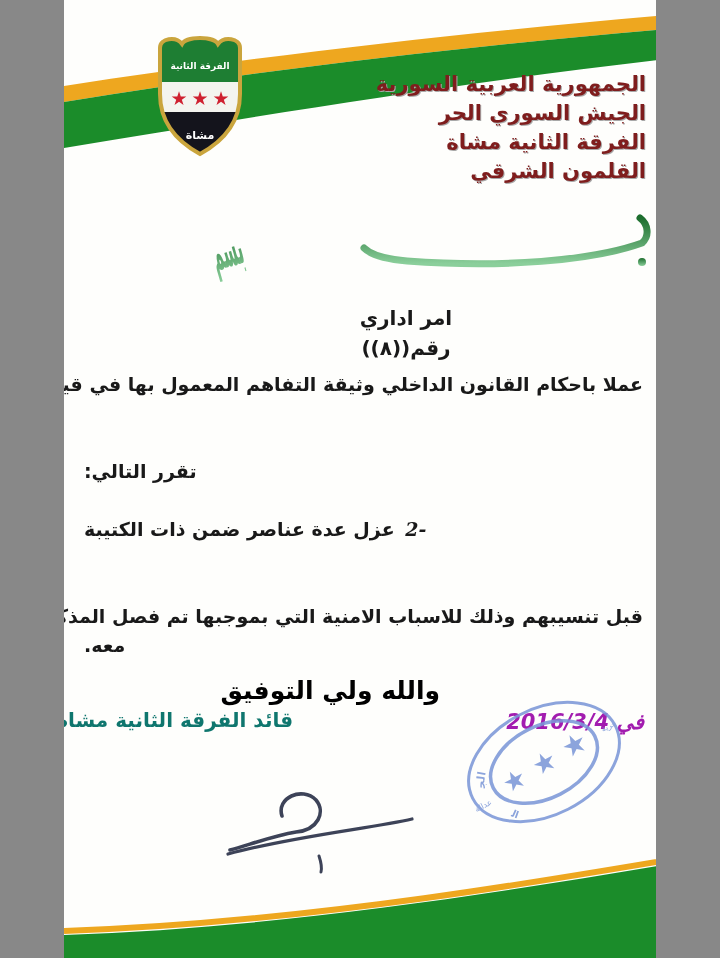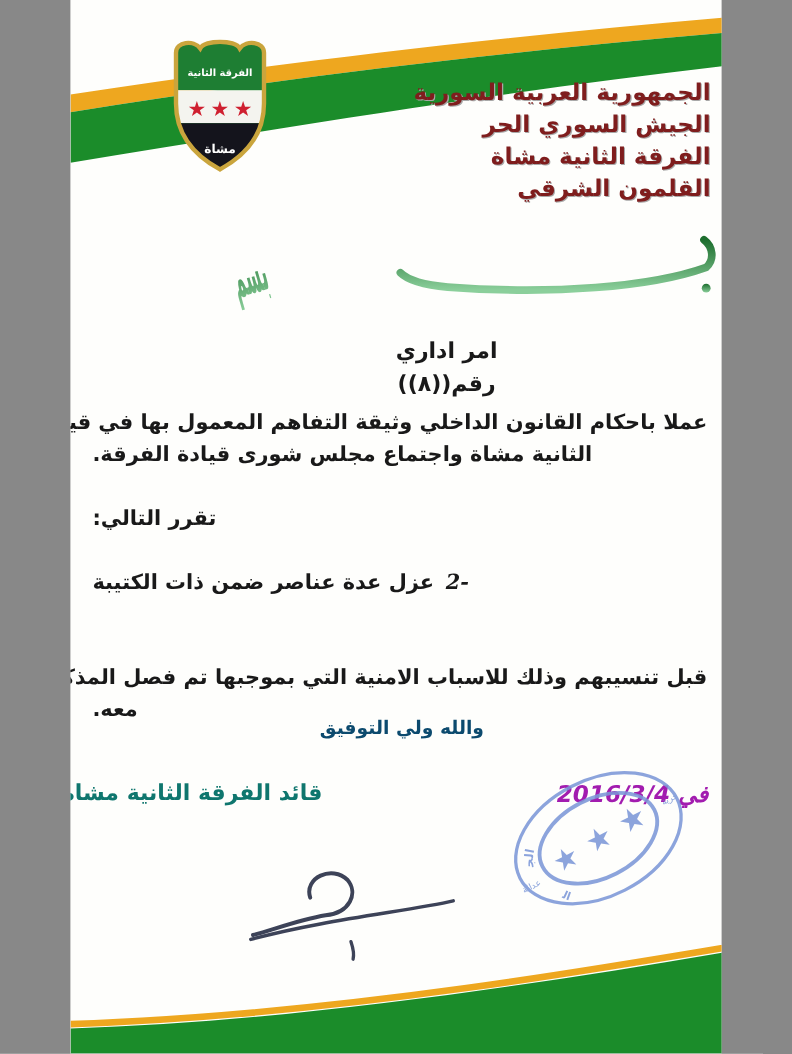--- a/index.html
+++ b/index.html
@@ -29,22 +29,22 @@
     position:absolute; left:0; right:0; text-align:center;
     transform:translateX(46px);
     direction:rtl; font-size:20px; font-weight:bold; color:#191919;
   }
   .num{
     direction:ltr; unicode-bidi:isolate; display:inline-block;
     font-style:italic; font-family:"DejaVu Serif", serif; font-size:19px;
     margin-left:4px;
   }
   #blessing{
-    top:652px; right:216px; direction:rtl; white-space:nowrap;
-    font-size:17px; font-weight:bold; color:#0c4a6e;
+    top:676px; right:216px; direction:rtl; white-space:nowrap;
+    font-size:25px; font-weight:bold; color:#000000;
   }
 
   
   #date-line{
     top:710px; right:12px; direction:rtl; white-space:nowrap;
     font-size:21px; font-weight:bold; font-style:italic; color:#a21caf;
   }
   #sig-block{
     top:704px; right:363px; direction:rtl; text-align:left;
     font-size:20px; font-weight:bold; color:#0f766e;
@@ -101,21 +101,20 @@
     </defs>
     <path d="M428,60 C436,66 438,78 430,85 C380,103 290,110 195,103 C172,101 158,96 152,90" fill="none" stroke="url(#bsmGrad)" stroke-width="7" stroke-linecap="round"></path>
     <circle cx="430" cy="104" r="4" fill="url(#bsmGrad)"></circle>
     <text transform="translate(34,104) rotate(-16)" font-size="50" font-weight="bold" fill="url(#bsmGrad)" direction="rtl" textLength="170" lengthAdjust="spacingAndGlyphs">بسم الله الرحمن الرحيم</text>
   </svg>
 
   <div class="centerline" style="top:306px">امر اداري</div>
   <div class="centerline" style="top:336px">رقم((٨))</div>
 
   <div class="doc-line" style="top:370px">عملا باحكام القانون الداخلي وثيقة التفاهم المعمول بها في قيادة الفرقة</div>
-  <div class="doc-line" style="top:399px">الثانية مشاة واجتماع مجلس شورى قيادة الفرقة.</div>
   <div class="doc-line" style="top:457px">تقرر التالي:</div>
 
   <div class="doc-line" style="top:515px">
     <span class="num">2-</span>
     <span>عزل عدة عناصر ضمن ذات الكتيبة</span>
   </div>
 
   <div class="doc-line" style="top:602px">قبل تنسيبهم وذلك للاسباب الامنية التي بموجبها تم فصل المذكور اعلاه ومن</div>
   <div class="doc-line" style="top:631px">معه.</div>
 

